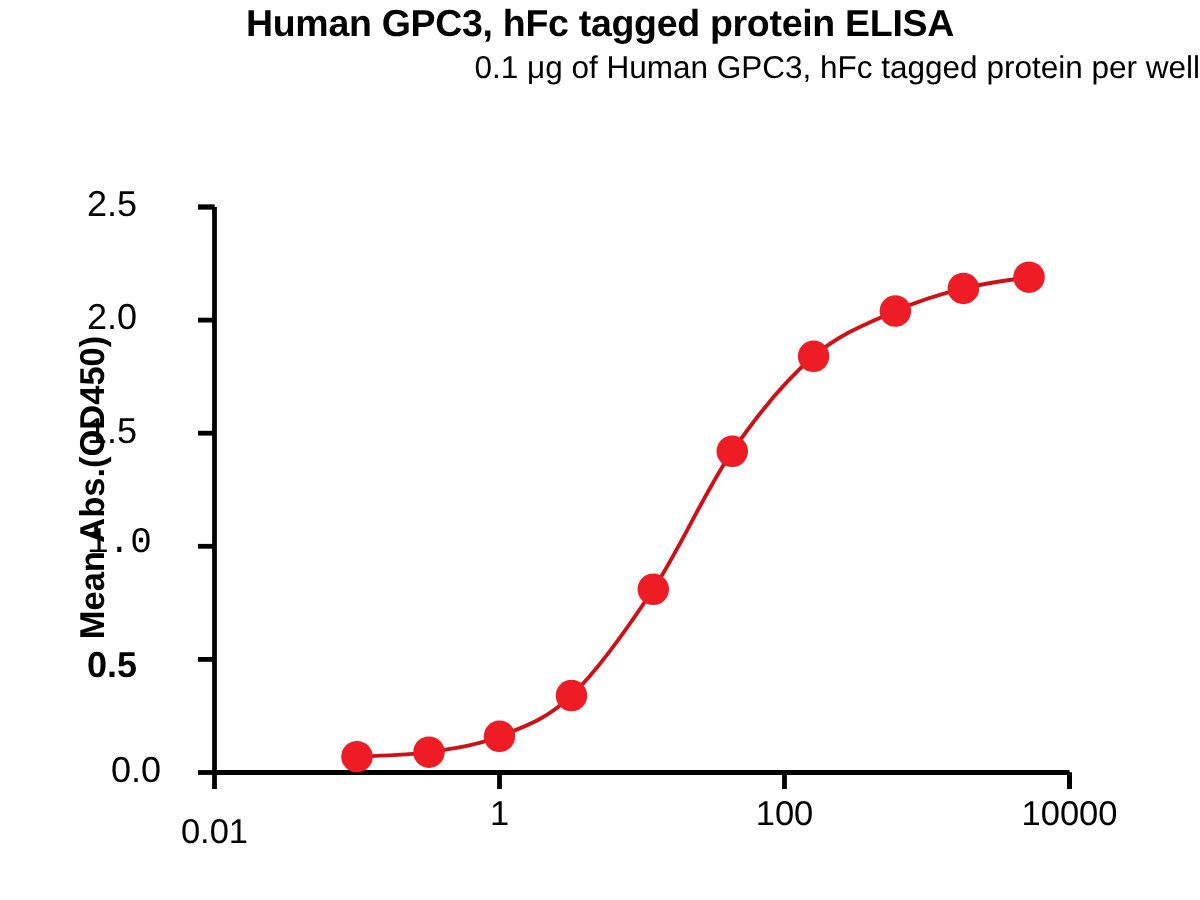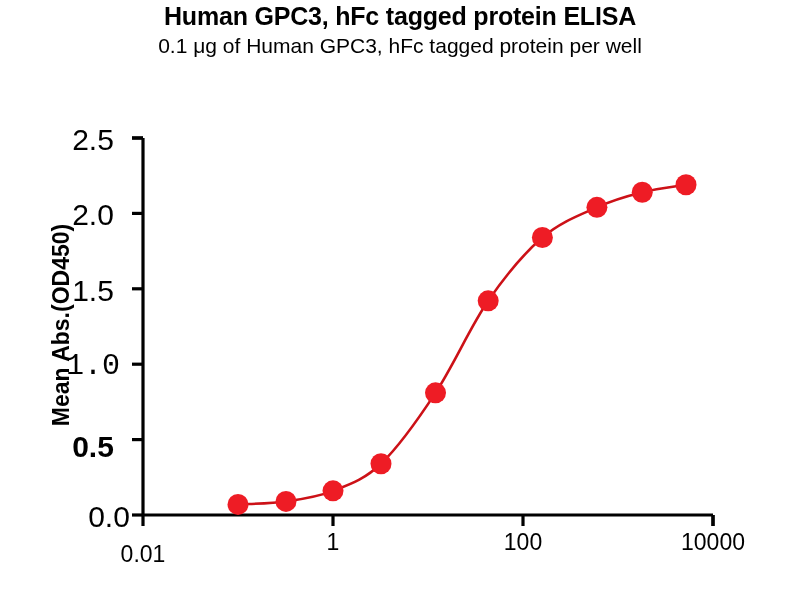--- a/index.html
+++ b/index.html
@@ -25,21 +25,21 @@
     font-size: 25px;
     font-weight: bold;
     letter-spacing: -0.2px;
     white-space: nowrap;
   }
   .subtitle {
     position: absolute;
     left: 0;
     top: 34px;
     width: 800px;
-    text-align: center;
+    text-align: right;
     font-size: 21px;
     font-weight: normal;
     white-space: nowrap;
   }
   .plot-svg {
     position: absolute;
     left: 0;
     top: 0;
   }
   .ylabel {
@@ -59,22 +59,22 @@
     left: 143px;
     top: 561px;
     width: 570px;
     text-align: center;
     font-size: 23px;
     font-weight: bold;
     white-space: nowrap;
   }
   .ytick-label {
     position: absolute;
-    text-align: center;
-    font-size: 30px;
+    text-align: left;
+    font-size: 24px;
     width: 70px;
     white-space: nowrap;
   }
   .xtick-label {
     position: absolute;
     text-align: center;
     font-size: 23px;
     width: 140px;
     white-space: nowrap;
   }

